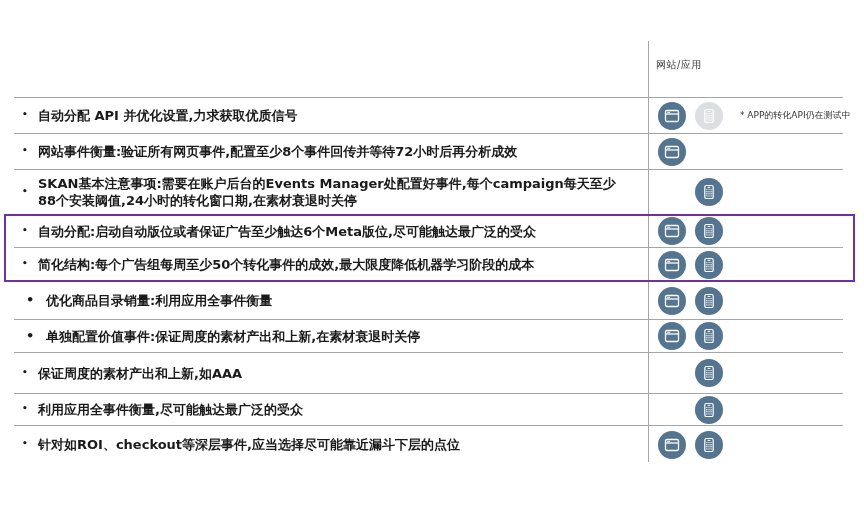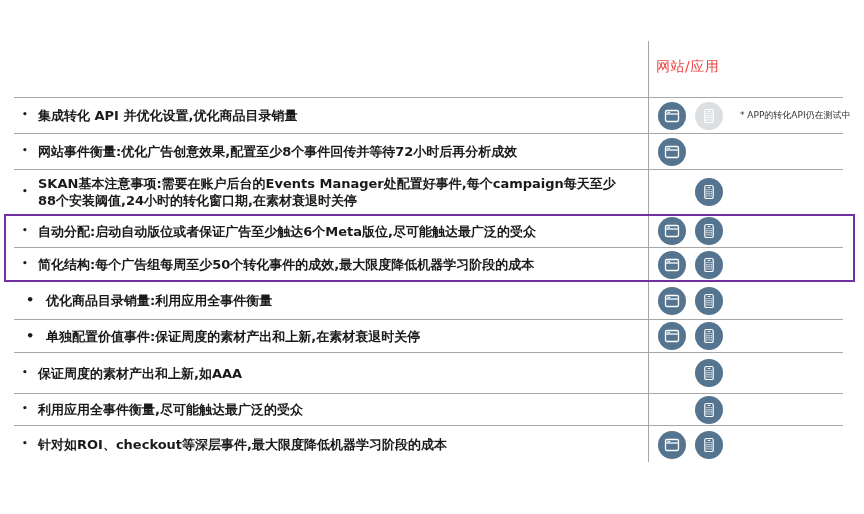--- a/index.html
+++ b/index.html
@@ -8,21 +8,21 @@
     font-family:"DejaVu Sans","Liberation Sans",sans-serif;
     background:#ffffff; position:relative; overflow:hidden;
     color:#1a1a1a;
   }
   .stage { position:absolute; inset:0; width:864px; height:514px; }
 
   
   .v-divider { position:absolute; left:648px; top:41px; width:1px; height:421px; background:var(--divider,#a6a6a6); }
 
   
-  .col-header { position:absolute; left:656px; top:58px; font-size:14px; color:#ef4444; letter-spacing:.5px; }
+  .col-header { position:absolute; left:656px; top:58px; font-size:10px; color:#404040; letter-spacing:.5px; }
 
   
   .table { position:absolute; left:14px; top:97px; width:829px; border-top:1px solid var(--divider,#a6a6a6); }
   .row { display:flex; align-items:center; border-bottom:1px solid var(--divider,#a6a6a6); }
   .row.last { border-bottom:none; }
   .r1{height:36px}.r2{height:36px}.r3{height:45px}.r4{height:33px}.r5{height:34px}
   .r6{height:38px}.r7{height:33px}.r8{height:41px}.r9{height:32px}.r10{height:37px}
 
   .row-text { flex:0 0 620px; display:flex; align-items:center; font-weight:bold; font-size:13px; line-height:17px; }
   .bullet { flex:0 0 16px; margin-left:8px; text-align:left; font-size:9px; position:relative; top:-1px; }
@@ -46,21 +46,21 @@
 </head>
 <body>
 
 <div class="stage">
   <div class="v-divider"></div>
   <div class="col-header">网站/应用</div>
   <div class="table" id="rows-container">
       <div class="row r1">
     <div class="row-text">
       <span class="bullet">•</span>
-      <span class="text">集成转化 API 并优化设置,优化商品目录销量</span>
+      <span class="text">自动分配 API 并优化设置,力求获取优质信号</span>
     </div>
     <div class="row-icons">
       <span class="icon-slot web active">
         <svg width="28" height="28" viewBox="0 0 28 28">
           <circle class="circle-bg" cx="14" cy="14" r="14"></circle>
           <rect x="7.5" y="8.5" width="13" height="11" rx="1.4" fill="none" stroke="#ffffff" stroke-width="1.3"></rect>
           <line x1="7.5" y1="12" x2="20.5" y2="12" stroke="#ffffff" stroke-width="1.3"></line>
           <line x1="9.2" y1="10.3" x2="12.2" y2="10.3" stroke="#ffffff" stroke-width="1"></line>
         </svg>
       </span>
@@ -84,21 +84,21 @@
                 <circle cx="16.1" cy="17.9" r="0.7"></circle>
           </g>
         </svg>
       </span>
       <span class="row-note show">* APP的转化API仍在测试中</span>
     </div>
   </div>
       <div class="row r2">
     <div class="row-text">
       <span class="bullet">•</span>
-      <span class="text">网站事件衡量:优化广告创意效果,配置至少8个事件回传并等待72小时后再分析成效</span>
+      <span class="text">网站事件衡量:验证所有网页事件,配置至少8个事件回传并等待72小时后再分析成效</span>
     </div>
     <div class="row-icons">
       <span class="icon-slot web active">
         <svg width="28" height="28" viewBox="0 0 28 28">
           <circle class="circle-bg" cx="14" cy="14" r="14"></circle>
           <rect x="7.5" y="8.5" width="13" height="11" rx="1.4" fill="none" stroke="#ffffff" stroke-width="1.3"></rect>
           <line x1="7.5" y1="12" x2="20.5" y2="12" stroke="#ffffff" stroke-width="1.3"></line>
           <line x1="9.2" y1="10.3" x2="12.2" y2="10.3" stroke="#ffffff" stroke-width="1"></line>
         </svg>
       </span>
@@ -388,21 +388,21 @@
                 <circle cx="16.1" cy="17.9" r="0.7"></circle>
           </g>
         </svg>
       </span>
 
     </div>
   </div>
       <div class="row r10 last">
     <div class="row-text">
       <span class="bullet">•</span>
-      <span class="text">针对如ROI、checkout等深层事件,最大限度降低机器学习阶段的成本</span>
+      <span class="text">针对如ROI、checkout等深层事件,应当选择尽可能靠近漏斗下层的点位</span>
     </div>
     <div class="row-icons">
       <span class="icon-slot web active">
         <svg width="28" height="28" viewBox="0 0 28 28">
           <circle class="circle-bg" cx="14" cy="14" r="14"></circle>
           <rect x="7.5" y="8.5" width="13" height="11" rx="1.4" fill="none" stroke="#ffffff" stroke-width="1.3"></rect>
           <line x1="7.5" y1="12" x2="20.5" y2="12" stroke="#ffffff" stroke-width="1.3"></line>
           <line x1="9.2" y1="10.3" x2="12.2" y2="10.3" stroke="#ffffff" stroke-width="1"></line>
         </svg>
       </span>

